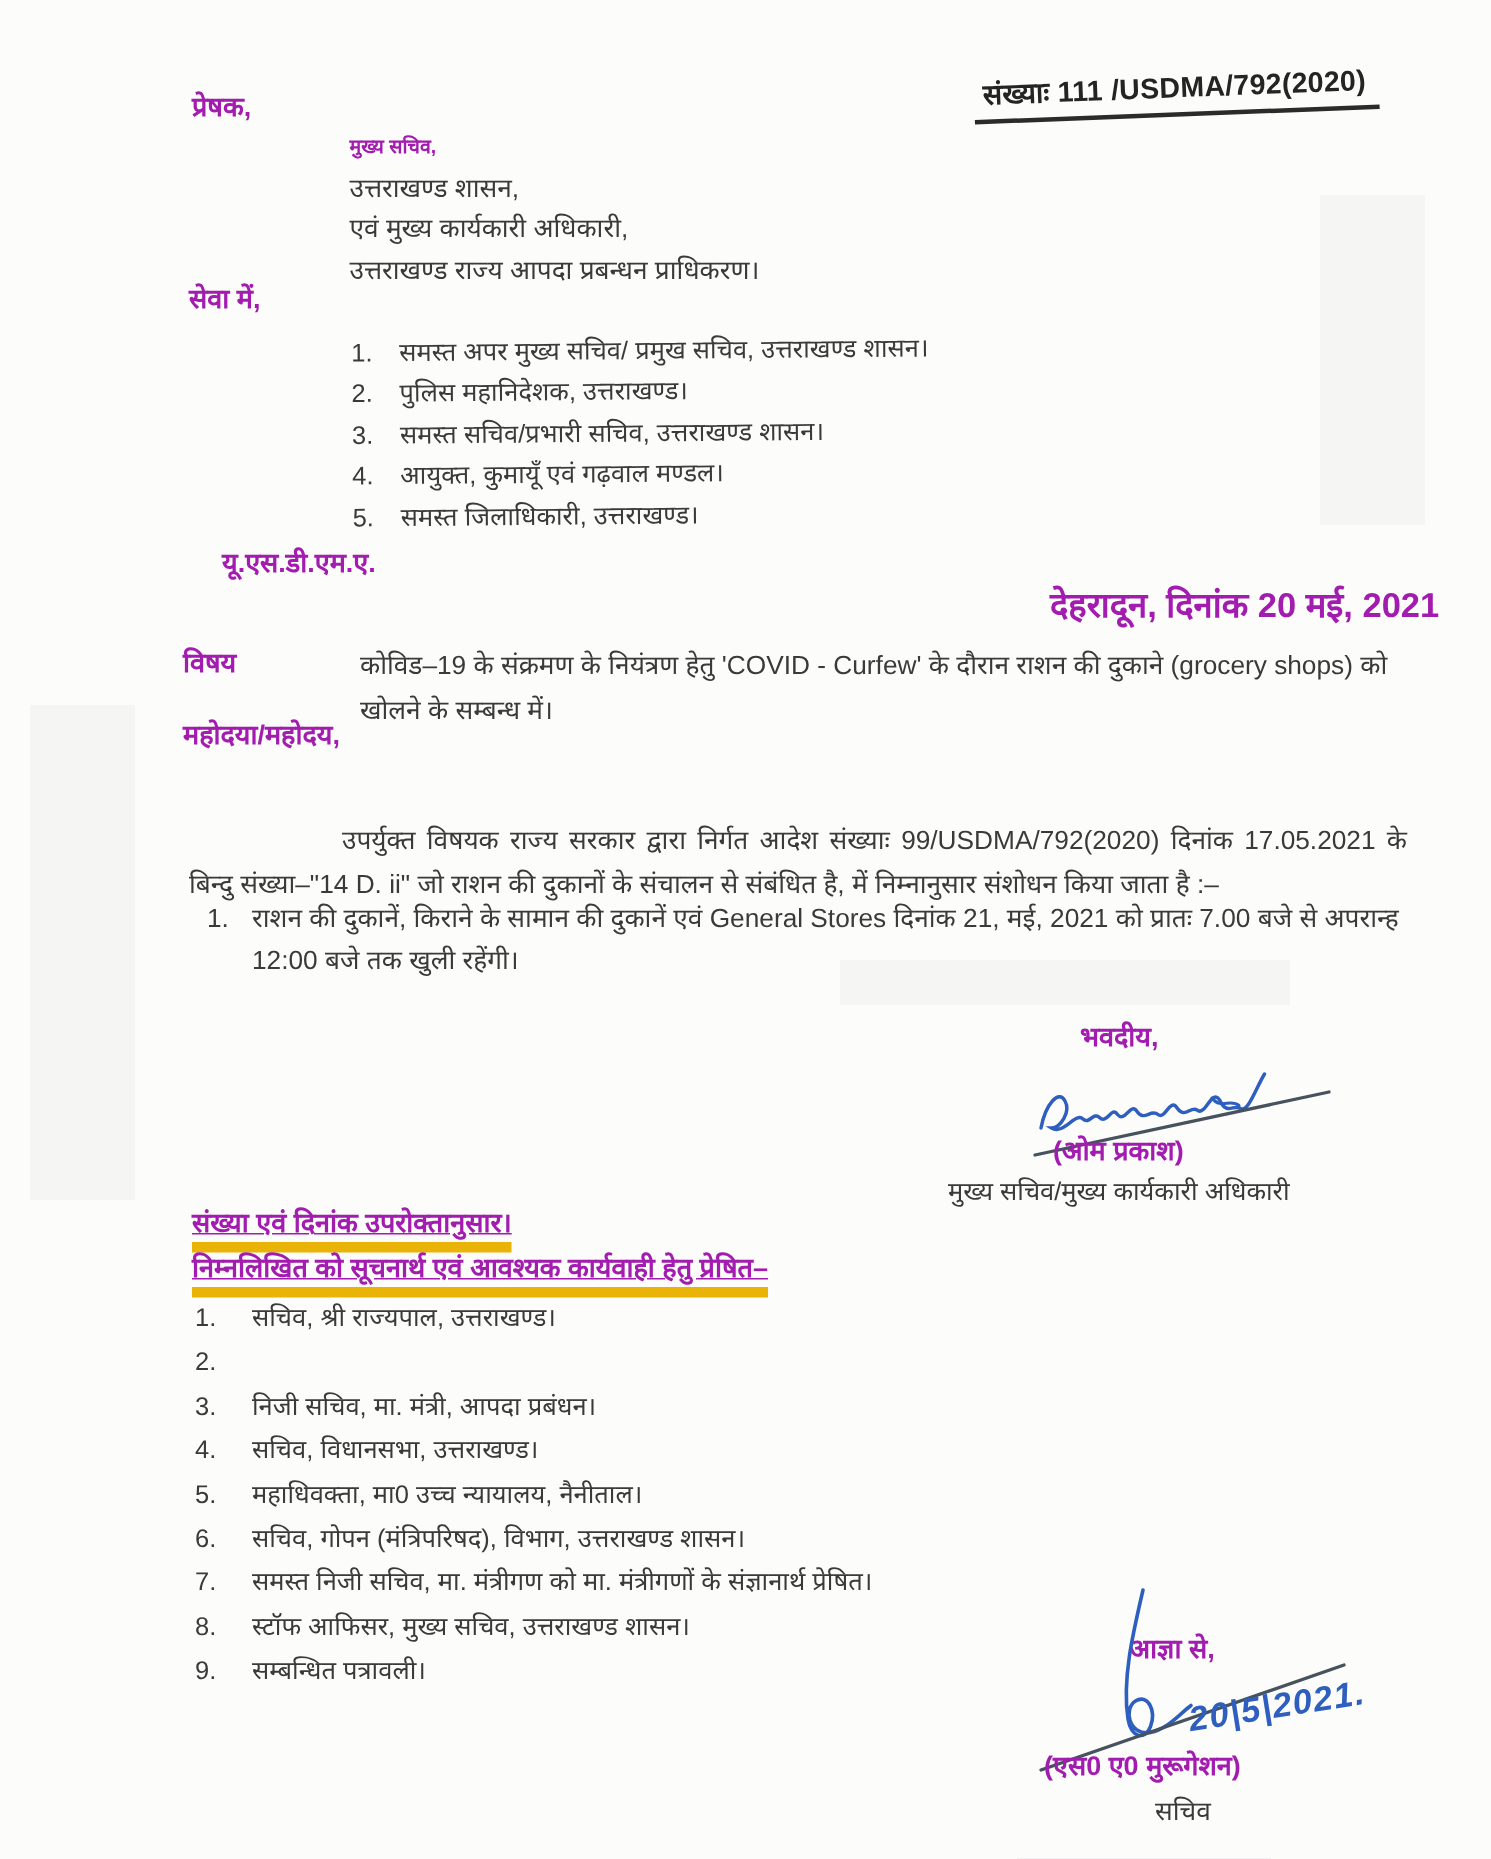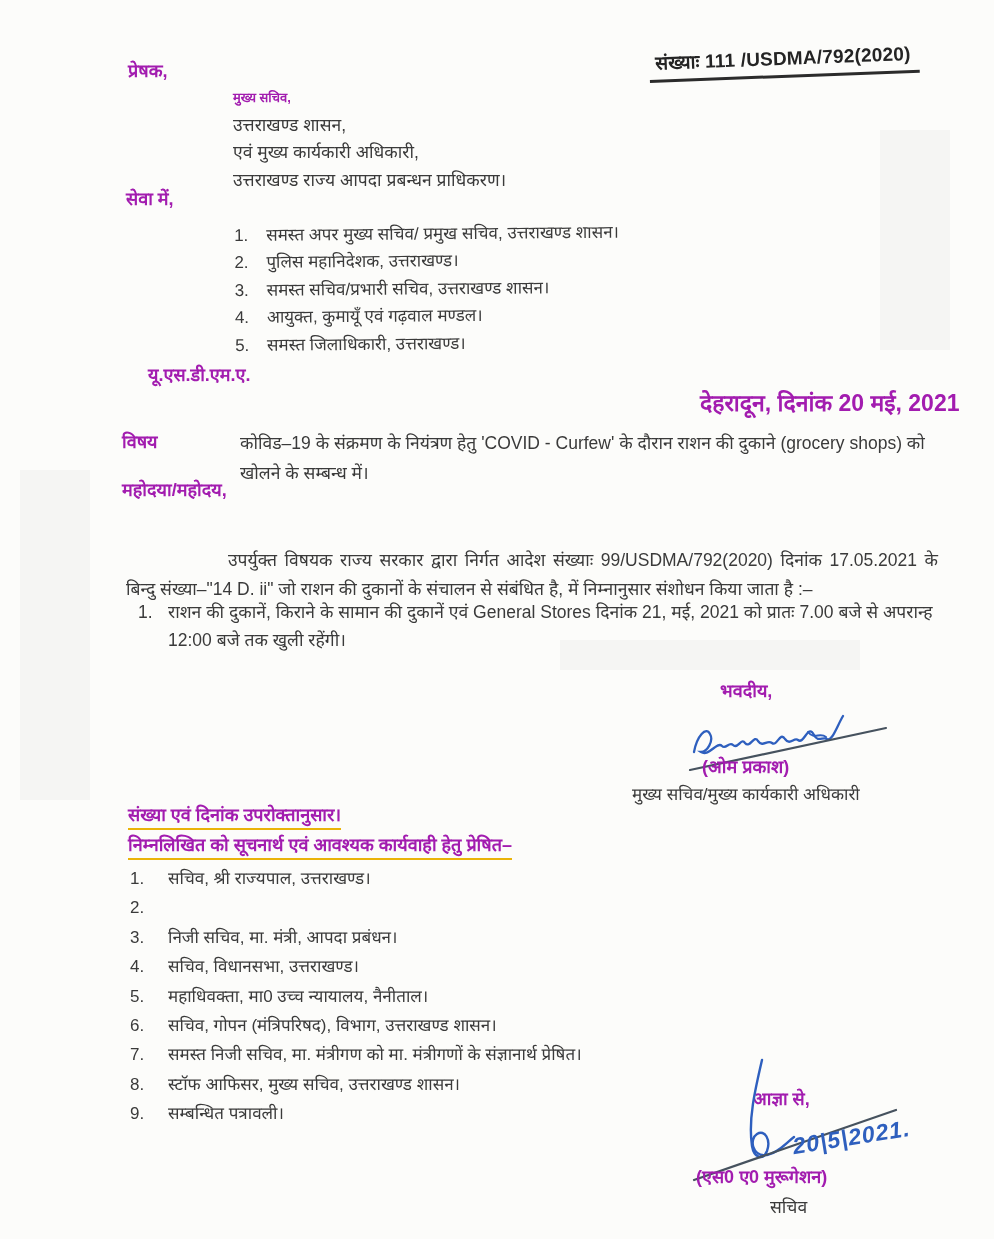--- a/index.html
+++ b/index.html
@@ -5,21 +5,21 @@
   html,body{margin:0;padding:0;background:#e8e8e8;}
   .page{
     position:relative;width:994px;height:1239px;margin:0 auto;
     background:#fcfcfa;overflow:hidden;
     font-family:"Liberation Sans",sans-serif;color:#3a3a3a;
   }
   .abs{position:absolute;}
   .b{font-weight:700;color:#a21caf;}
   .t17{font-size:17px;margin-left:18px;}
   .t18{font-size:18px;}
-  .u{border-bottom:2px solid #eab308;padding-bottom:2px;}
+  .u{border-bottom:7px solid #eab308;padding-bottom:2px;text-decoration:underline;}
   .row{display:flex;align-items:flex-start;}
   .num{flex:0 0 32px;}
   .list{line-height:27.4px;font-size:17px;}
   .cclist{line-height:29.4px;font-size:17px;}
   .ref{
     font-weight:700;font-size:19px;color:#242424;letter-spacing:.2px;
     border-bottom:3px solid #2b2b2b;padding:2px 8px 4px 6px;
     transform:rotate(-2.2deg);transform-origin:left bottom;
   }
   .para{width:812px;line-height:28.6px;font-size:17.5px;text-indent:102px;text-align:justify;}

